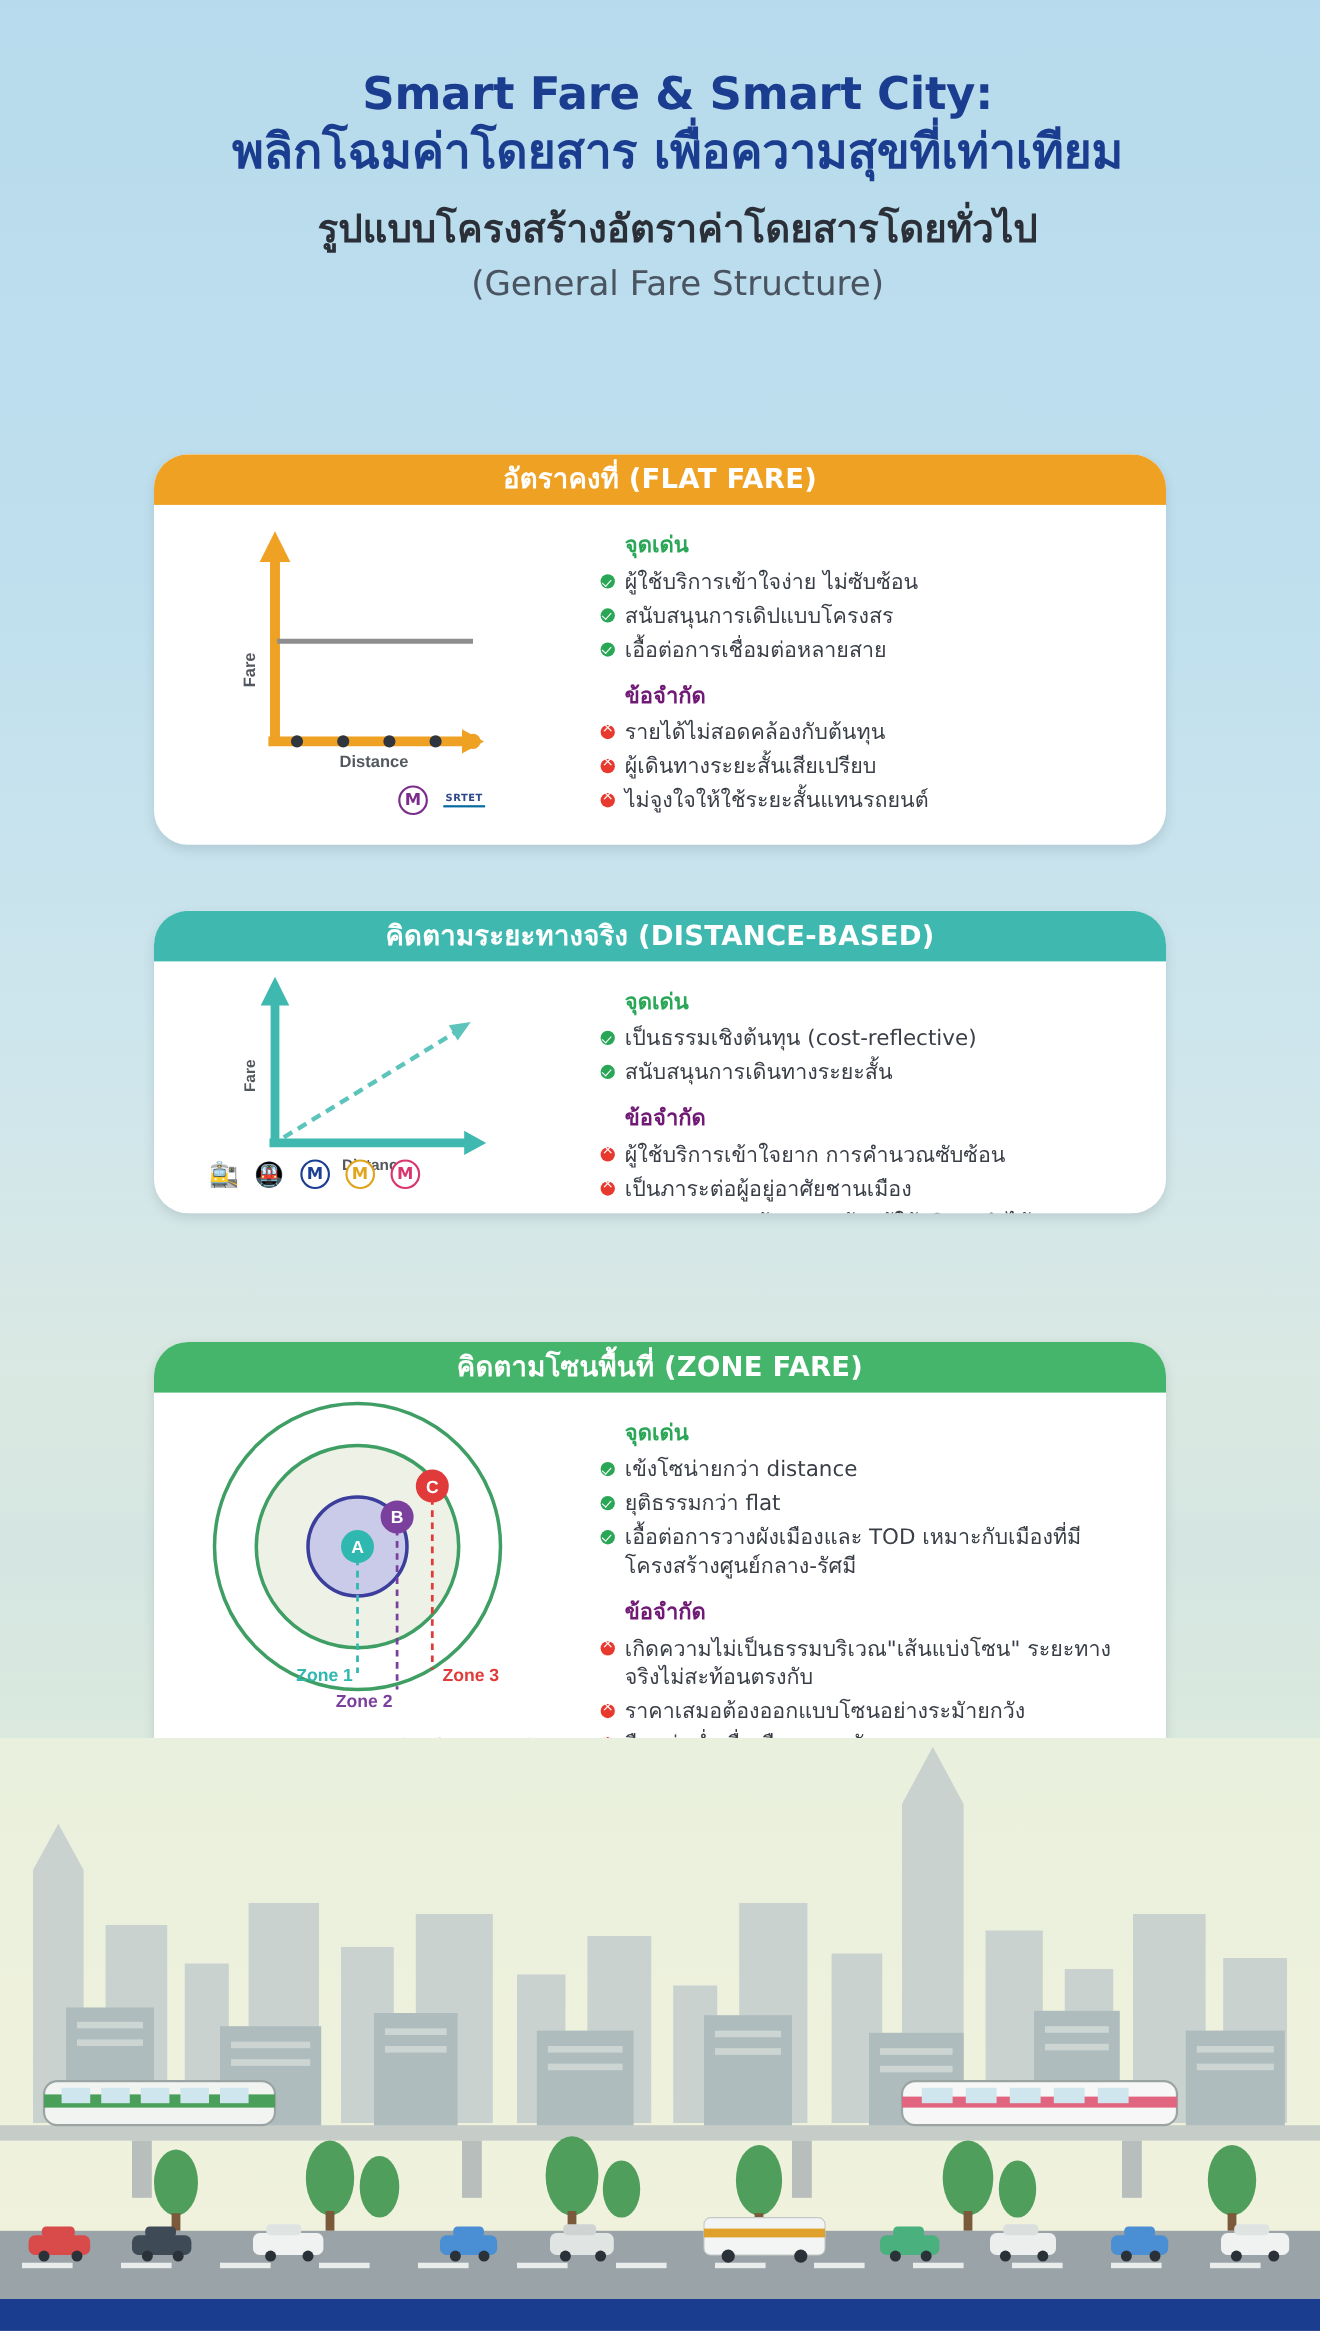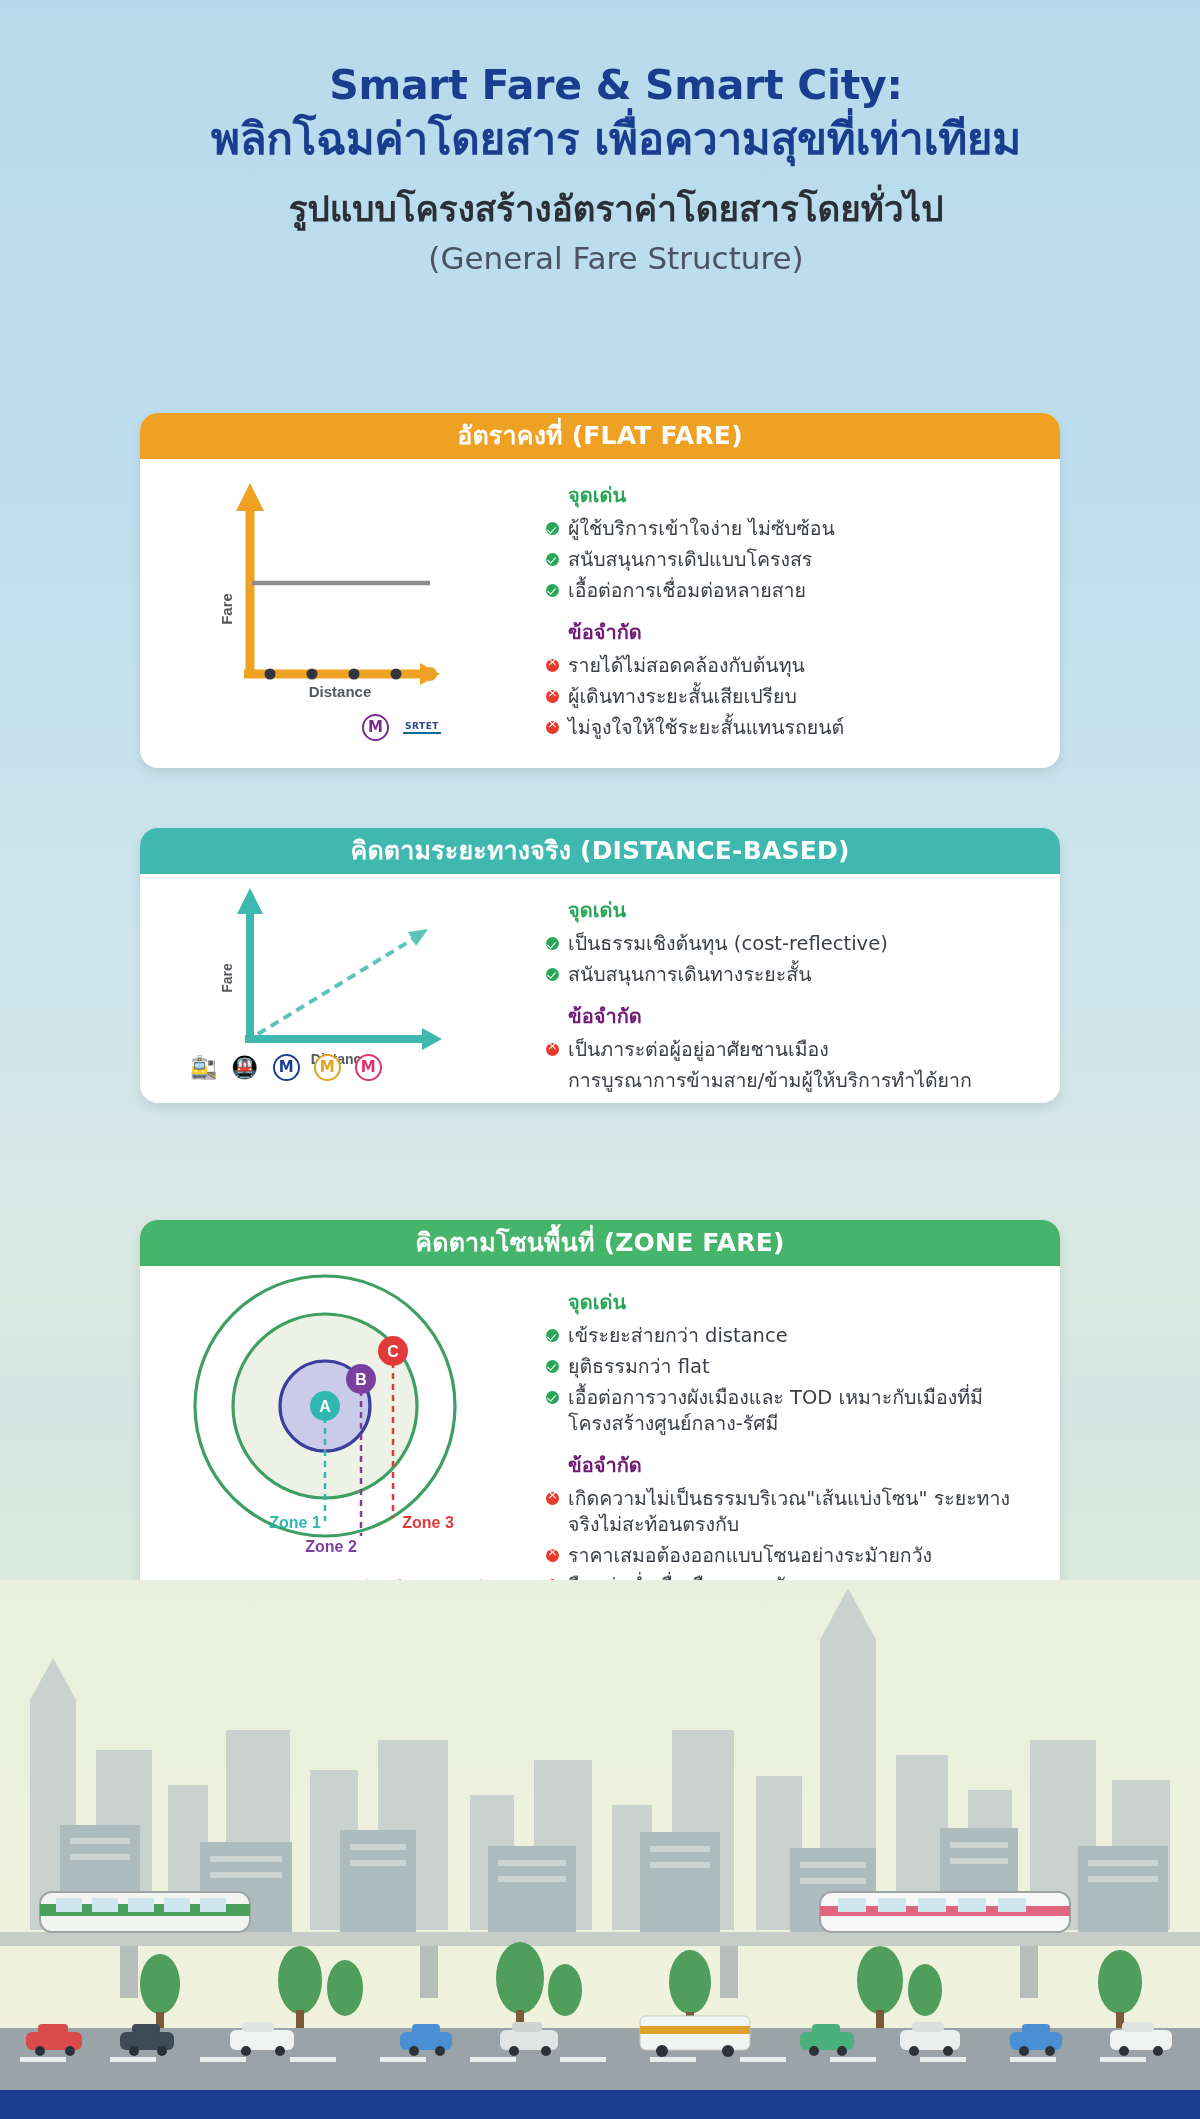--- a/index.html
+++ b/index.html
@@ -29,21 +29,21 @@
   #title-en { font-size:41px; padding-top:63px; line-height:1.12; }
   #title-th { font-size:44px; line-height:1.2; padding-top:4px; }
   #subtitle-th { font-size:35px; color:#2b2f38; font-weight:bold; padding-top:22px; line-height:1.2;}
   #subtitle-en { font-size:31px; color:#4a5360; padding-top:10px; }
 
   
   .card {
     position:absolute;
     left:140px; width:920px;
     background:#ffffff;
-    border-radius:18px;
+    border-radius:31px;
     box-shadow: 0 4px 10px rgba(60,80,90,0.16);
     overflow:hidden;
   }
   .card-head {
     height:46px; line-height:46px; text-align:center;
     color:#ffffff; font-weight:bold; font-size:25px;
     letter-spacing:0.2px;
   }
   .card-body { position:relative; display:flex; }
   .card-left  { width:400px; position:relative; }
@@ -187,20 +187,21 @@
       </div>
     </div>
     <div class="card-right">
       <div class="sect-title pros-title">จุดเด่น</div>
       <ul class="bl pros">
         <li><span class="bmark"></span><span>เป็นธรรมเชิงต้นทุน (cost-reflective)</span></li>
         <li><span class="bmark"></span><span>สนับสนุนการเดินทางระยะสั้น</span></li>
       </ul>
       <div class="sect-title cons-title">ข้อจำกัด</div>
       <ul class="bl cons">
+        <li><span class="bmark"></span><span>ผู้ใช้บริการเข้าใจยาก การคำนวณซับซ้อน</span></li>
         <li><span class="bmark"></span><span>เป็นภาระต่อผู้อยู่อาศัยชานเมือง</span></li>
         <li><span>การบูรณาการข้ามสาย/ข้ามผู้ให้บริการทำได้ยาก</span></li>
       </ul>
     </div>
   </div>
 </div>
 
 <div class="card c3">
   <div class="card-head">คิดตามโซนพื้นที่ (ZONE FARE)</div>
   <div class="card-body">
@@ -223,21 +224,21 @@
 
         <text x="155" y="262" fill="#2fb8b0" font-size="16" font-weight="bold" text-anchor="middle" font-family="Liberation Sans, sans-serif">Zone 1</text>
         <text x="191" y="286" fill="#7b3f9d" font-size="16" font-weight="bold" text-anchor="middle" font-family="Liberation Sans, sans-serif">Zone 2</text>
         <text x="288" y="262" fill="#e03a3a" font-size="16" font-weight="bold" text-anchor="middle" font-family="Liberation Sans, sans-serif">Zone 3</text>
       </svg>
       <div class="note-th">-ยังไม่มีในประเทศไทย-</div>
     </div>
     <div class="card-right">
       <div class="sect-title pros-title">จุดเด่น</div>
       <ul class="bl pros">
-        <li><span class="bmark"></span><span>เข้ระยะส่ายกว่า distance</span></li>
+        <li><span class="bmark"></span><span>เข้งโซน่ายกว่า distance</span></li>
         <li><span class="bmark"></span><span>ยุติธรรมกว่า flat</span></li>
         <li><span class="bmark"></span><span>เอื้อต่อการวางผังเมืองและ TOD เหมาะกับเมืองที่มีโครงสร้างศูนย์กลาง-รัศมี</span></li>
       </ul>
       <div class="sect-title cons-title">ข้อจำกัด</div>
       <ul class="bl cons">
         <li><span class="bmark"></span><span>เกิดความไม่เป็นธรรมบริเวณ"เส้นแบ่งโซน" ระยะทางจริงไม่สะท้อนตรงกับ</span></li>
         <li><span class="bmark"></span><span>ราคาเสมอต้องออกแบบโซนอย่างระมัายกวัง</span></li>
         <li><span class="bmark"></span><span>ยืดหยุ่นต่ำเมื่อเมืองขยายตัว</span></li>
       </ul>
     </div>

